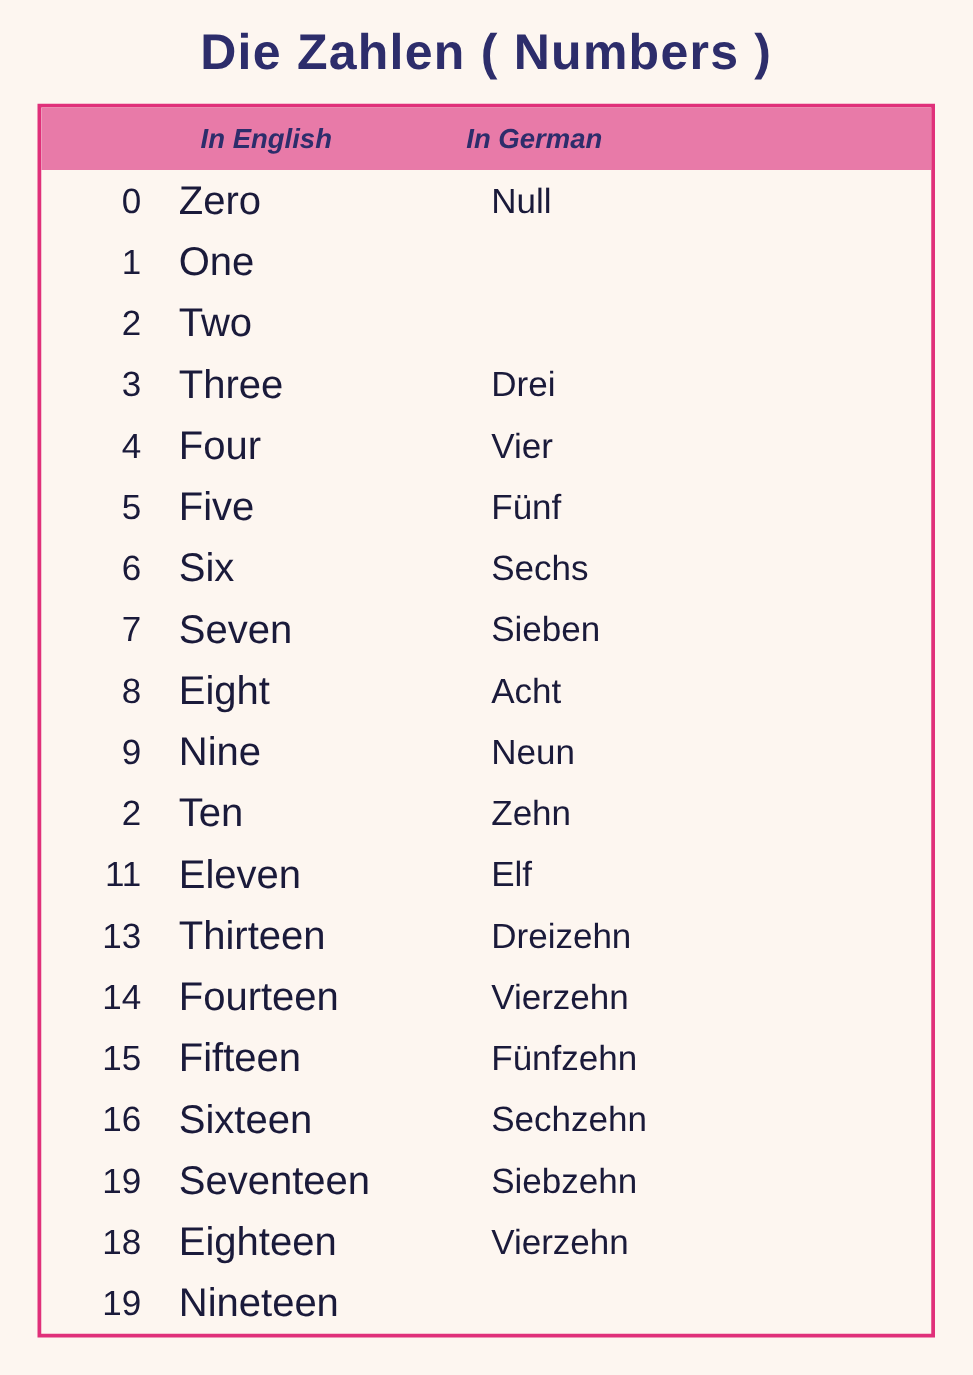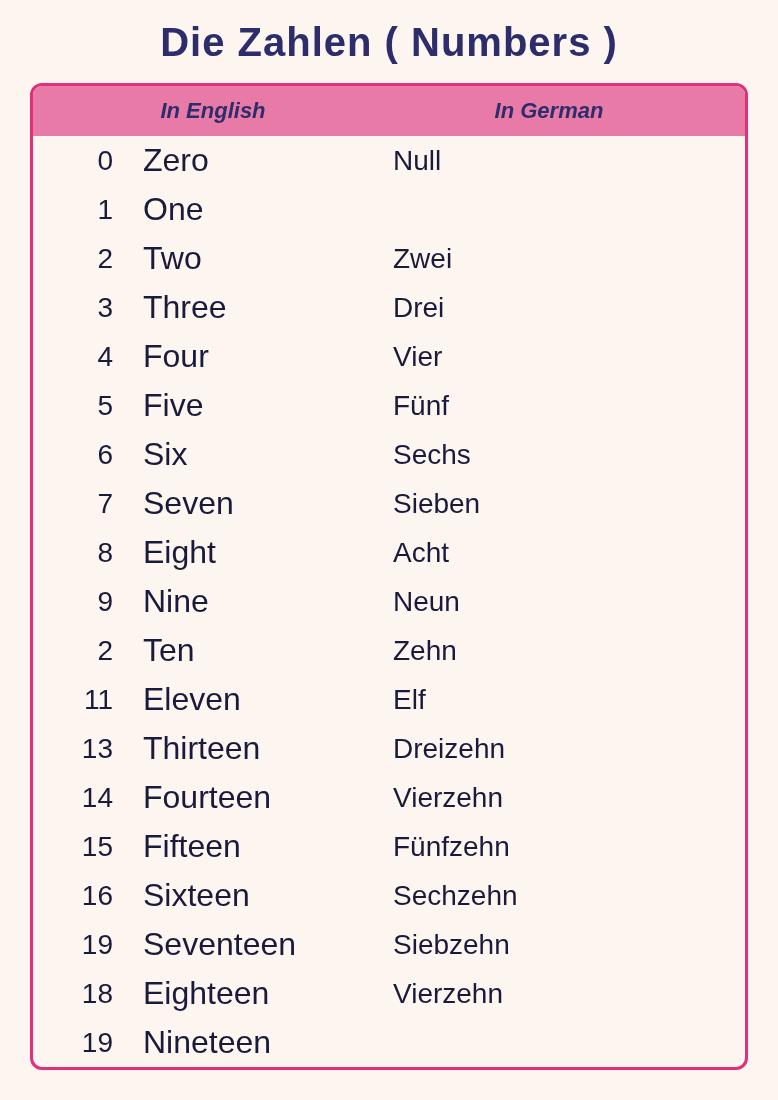--- a/index.html
+++ b/index.html
@@ -25,21 +25,21 @@
       color: #2d2d6b;
       text-align: right;
       margin-bottom: 18px;
       letter-spacing: 1px;
     }
 
     .table-container {
       width: 100%;
       max-width: 720px;
       border: 3px solid #e0307a;
-      border-radius: 12px;
+      border-radius: 0;
       overflow: hidden;
     }
 
     .header-row {
       background-color: #e87aa8;
       display: flex;
       padding: 12px 20px;
     }
 
     .header-cell {
@@ -49,21 +49,21 @@
       font-style: italic;
     }
 
     .header-cell.english {
       flex: 0 0 320px;
       text-align: center;
     }
 
     .header-cell.german {
       flex: 1;
-      text-align: center;
+      text-align: left;
     }
 
     .data-row {
       display: flex;
       align-items: center;
       padding: 6px 20px;
       border-bottom: none;
     }
 
     .cell-number {
@@ -104,21 +104,20 @@
         <div class="cell-english">Zero</div>
         <div class="cell-german">Null</div>
       </div>
       <div class="data-row">
         <div class="cell-number">1</div>
         <div class="cell-english">One</div>
       </div>
       <div class="data-row">
         <div class="cell-number">2</div>
         <div class="cell-english">Two</div>
-        <div class="cell-german">Zwei</div>
       </div>
       <div class="data-row">
         <div class="cell-number">3</div>
         <div class="cell-english">Three</div>
         <div class="cell-german">Drei</div>
       </div>
       <div class="data-row">
         <div class="cell-number">4</div>
         <div class="cell-english">Four</div>
         <div class="cell-german">Vier</div>

